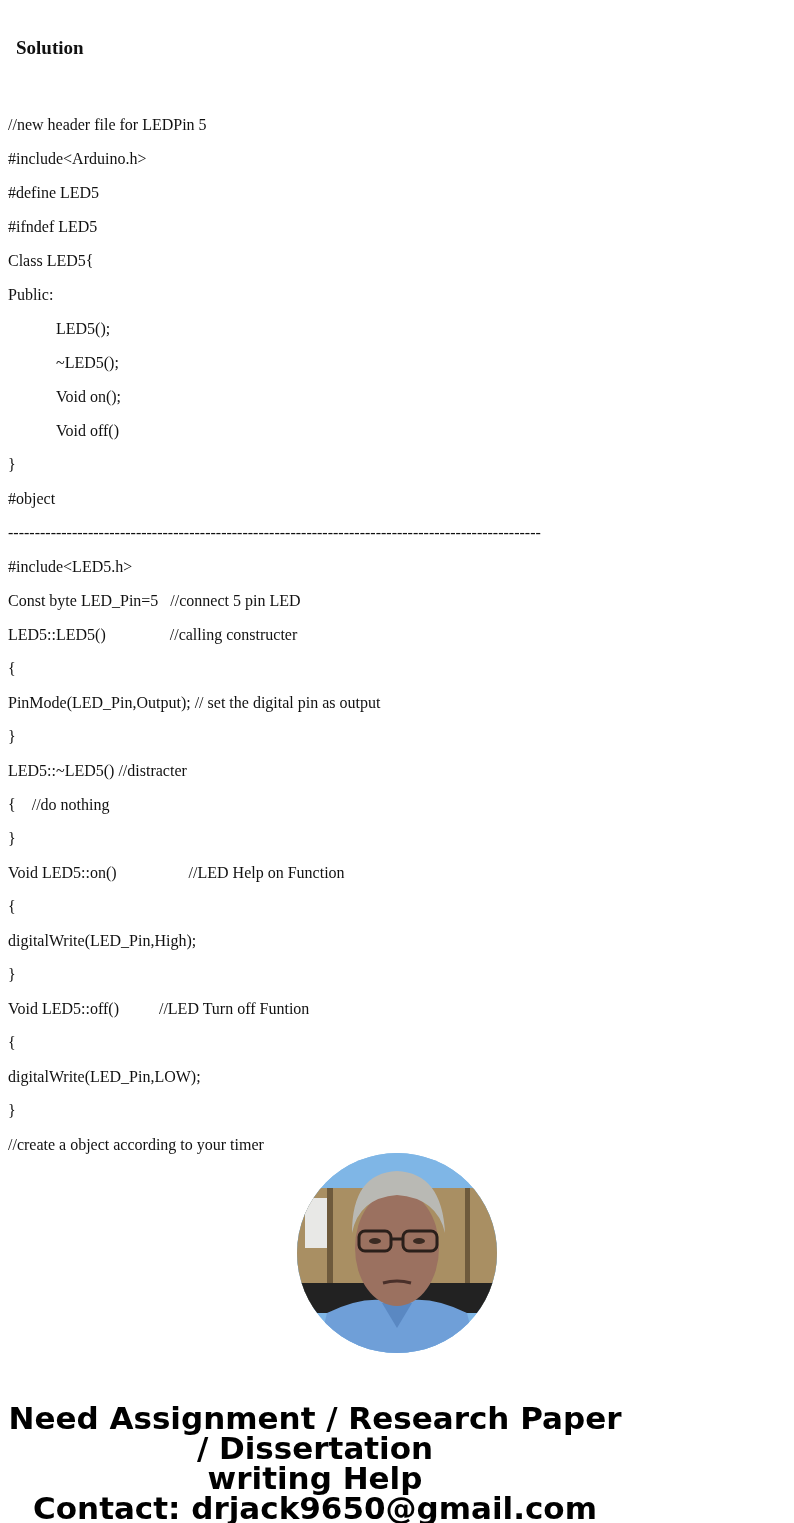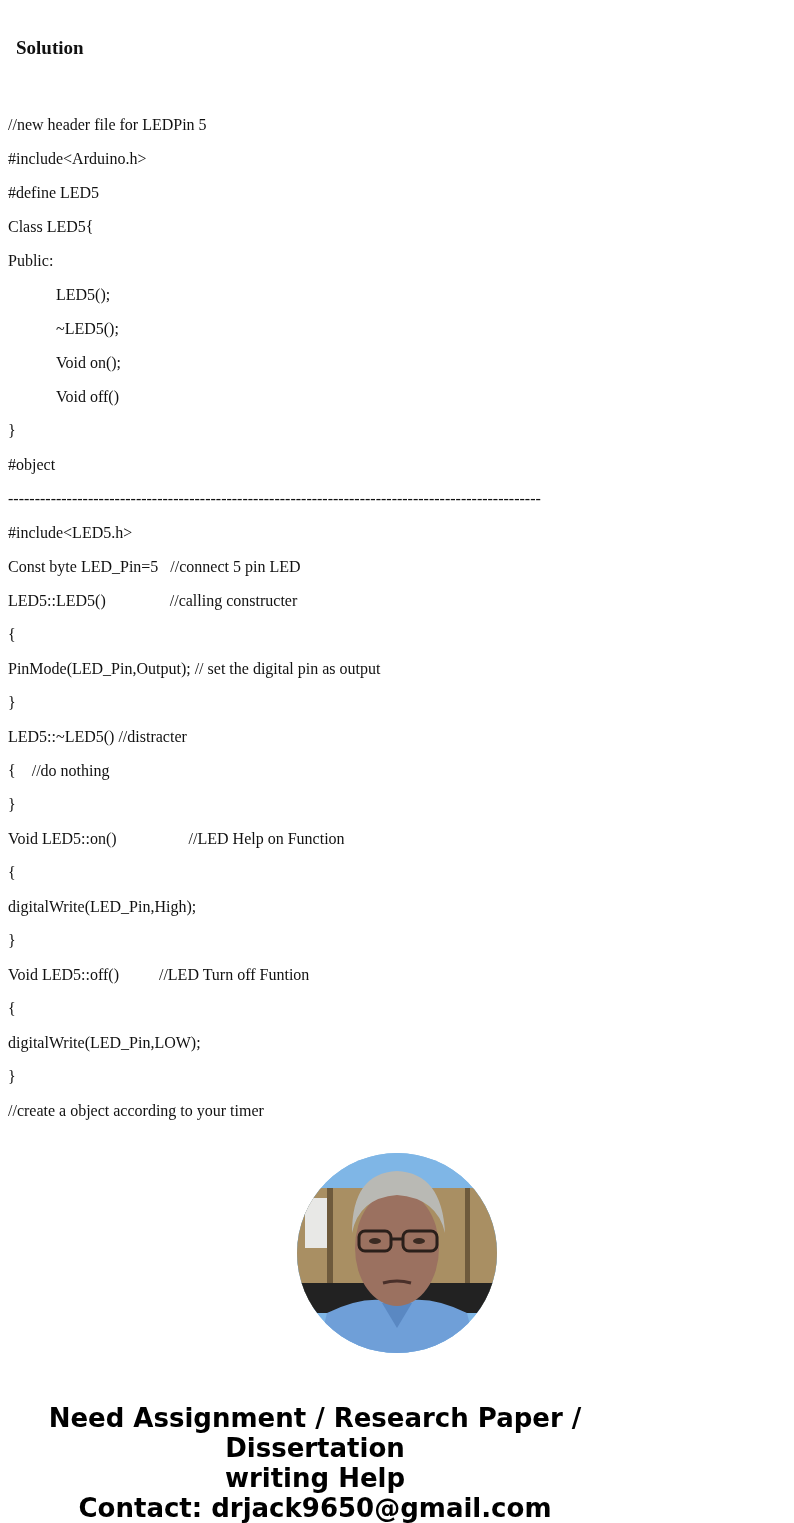--- a/index.html
+++ b/index.html
@@ -47,35 +47,36 @@
       background: #7fb6e6;
     }
     .promo {
       position: absolute;
       left: 0;
       top: 1403px;
       width: 630px;
       text-align: center;
       font-family: "DejaVu Sans", sans-serif;
       font-weight: bold;
-      font-size: 26px;
+      font-size: 31px;
       line-height: 30px;
       color: #000;
     }
     .promo div { margin: 0; }
   </style>
 </head>
 <body>
 
 <h3 class="title">Solution</h3>
 
 <div class="lines" id="lines">
     <p class="line">//new header file for LEDPin 5</p>
     <p class="line">#include&lt;Arduino.h&gt;</p>
     <p class="line">#define LED5</p>
+    <p class="line">#ifndef LED5</p>
     <p class="line">Class LED5{</p>
     <p class="line">Public:</p>
     <p class="line indent">LED5();</p>
     <p class="line indent">~LED5();</p>
     <p class="line indent">Void on();</p>
     <p class="line indent">Void off()</p>
     <p class="line">}</p>
     <p class="line">#object</p>
     <p class="line separator">----------------------------------------------------------------------------------------------------</p>
     <p class="line">#include&lt;LED5.h&gt;</p>

